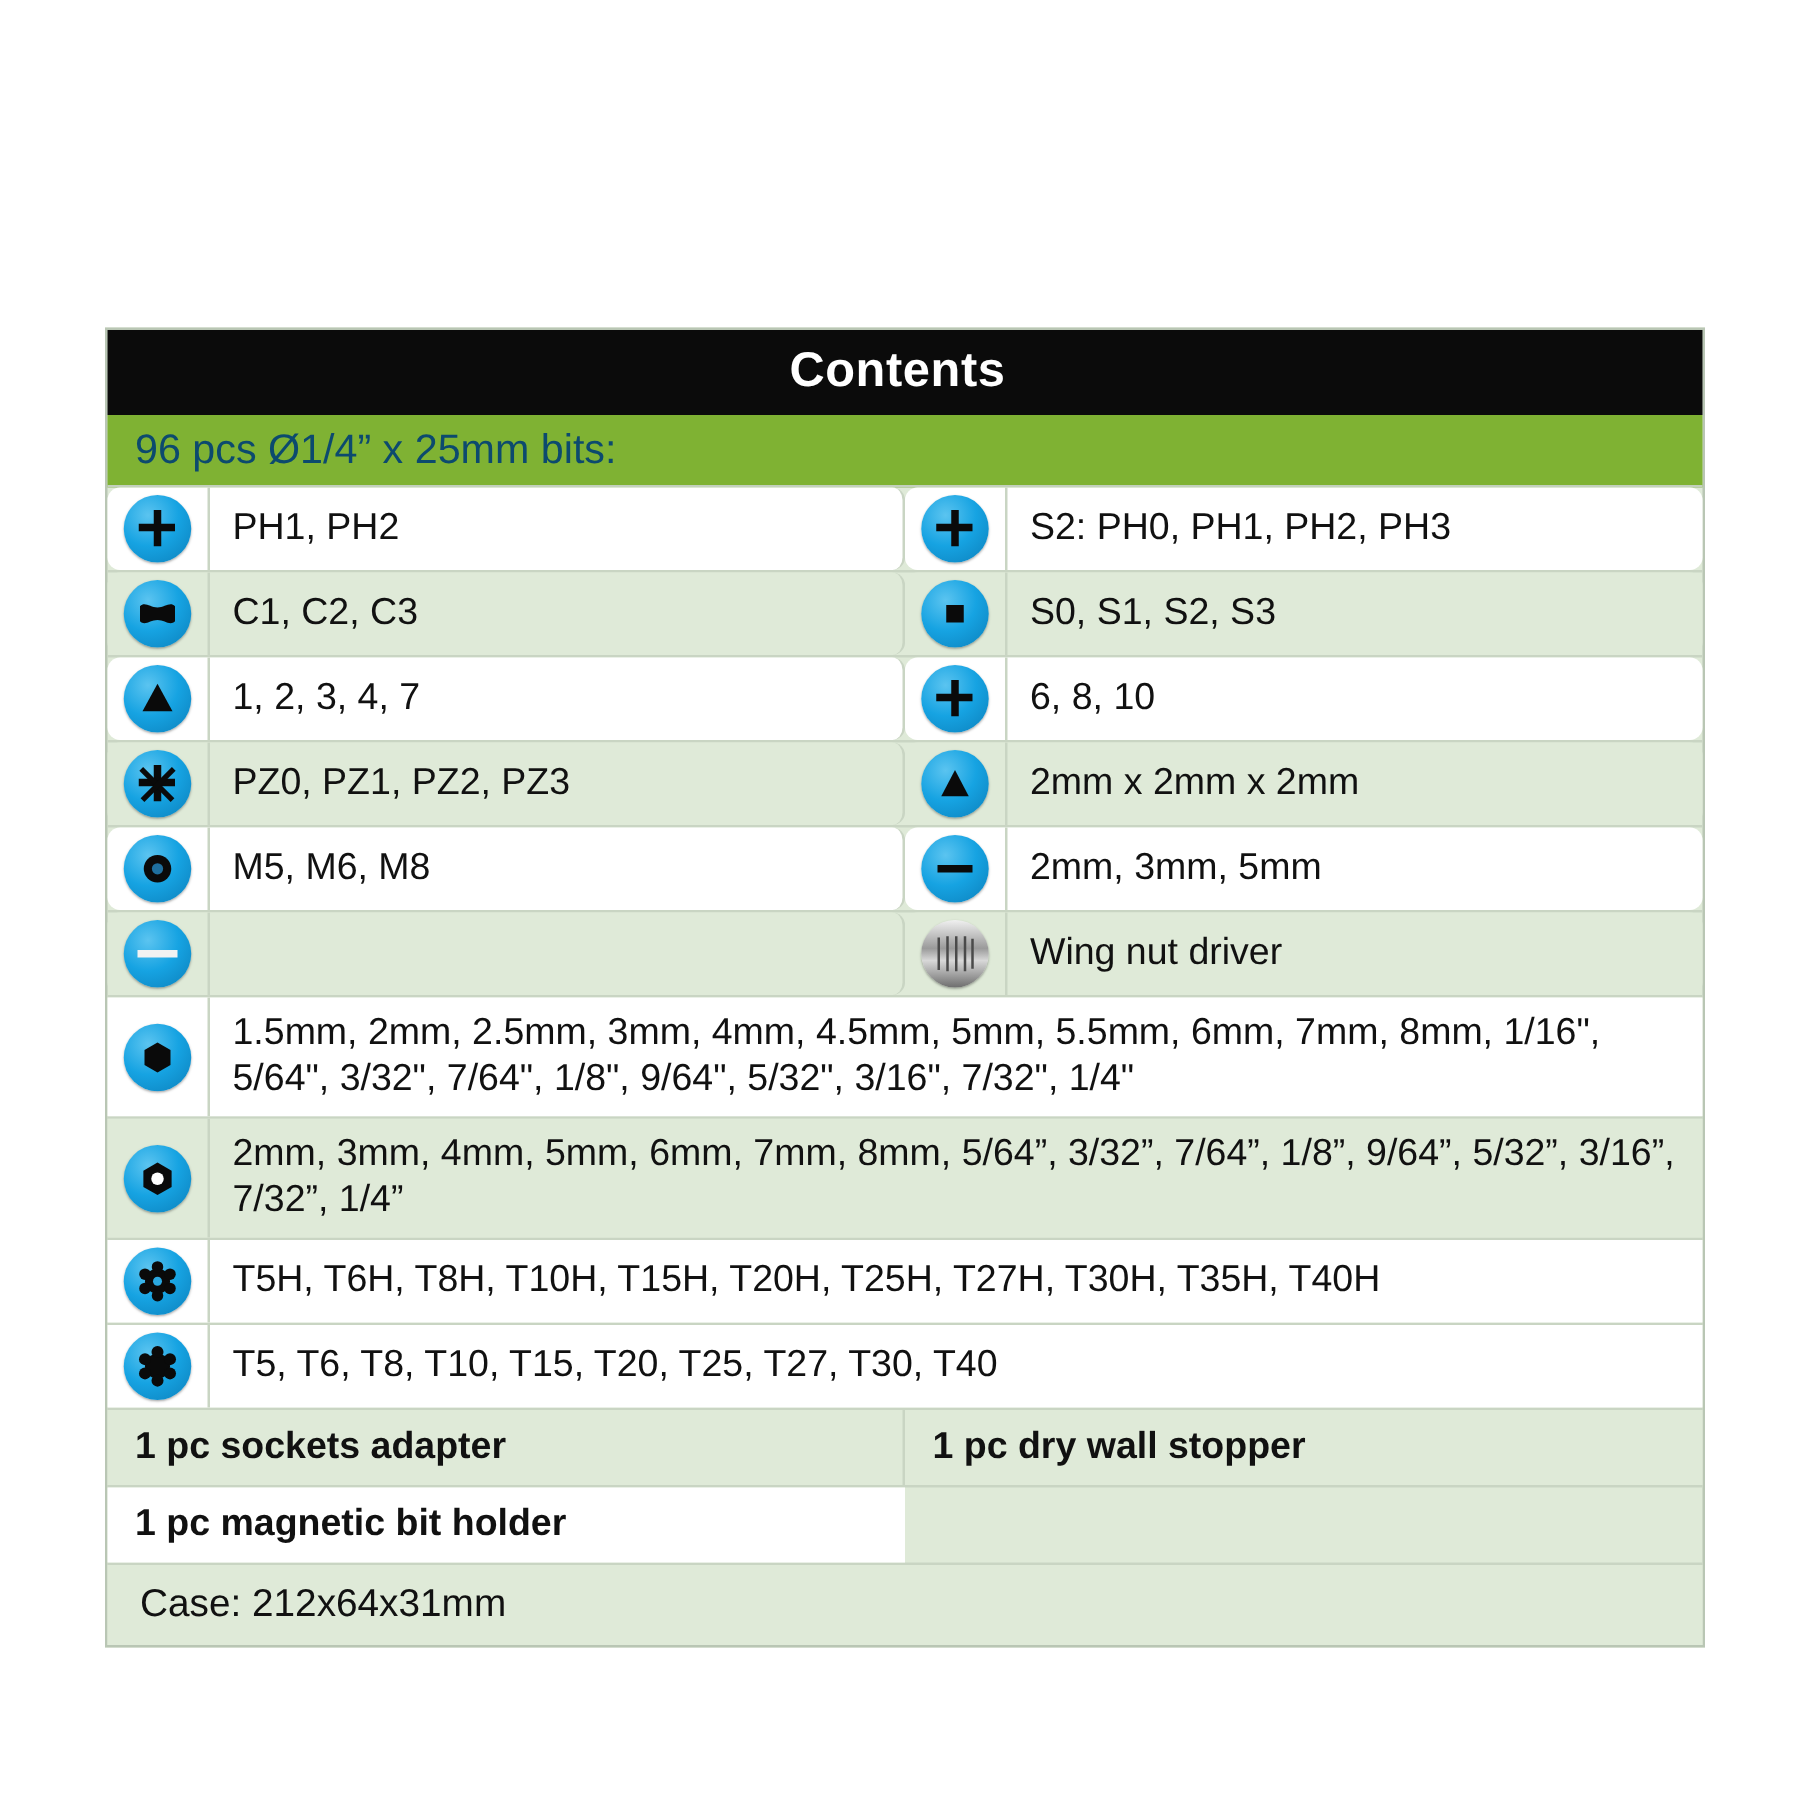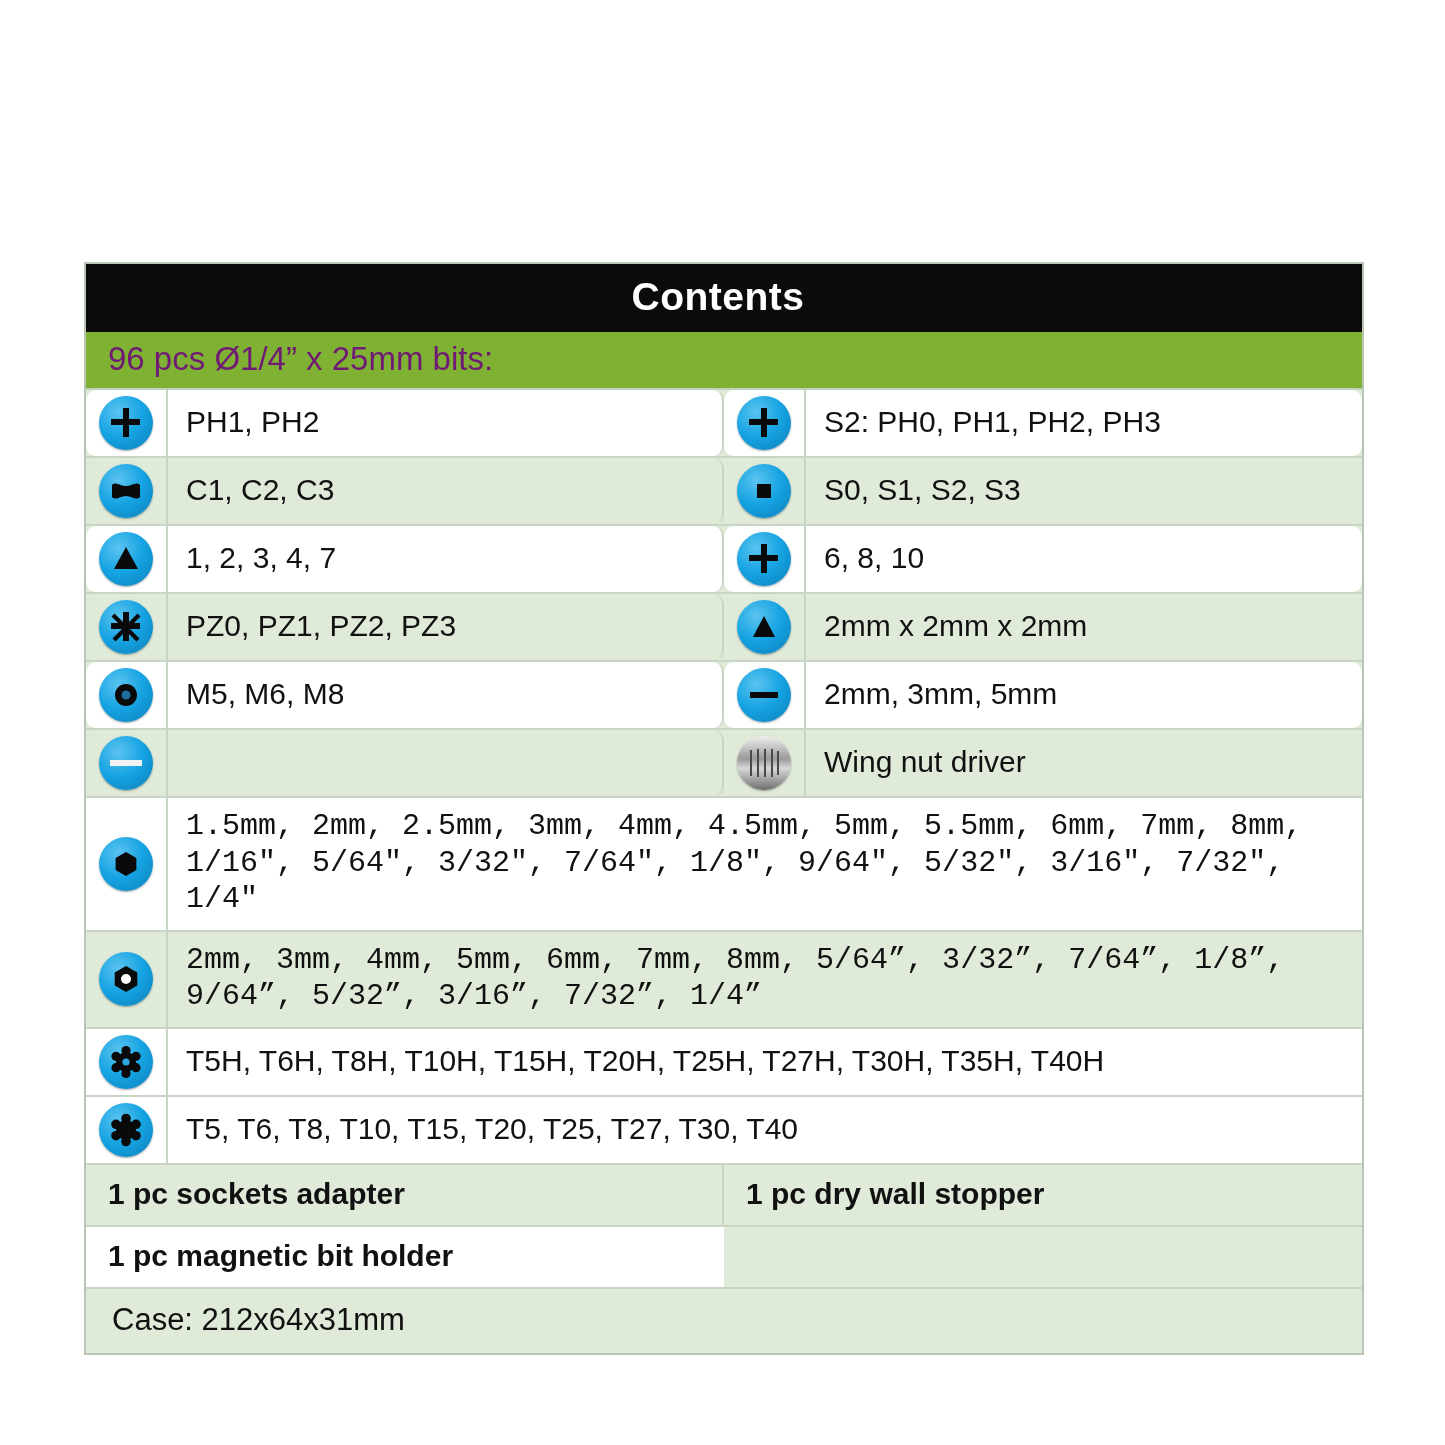--- a/index.html
+++ b/index.html
@@ -27,21 +27,21 @@
     background: #0b0b0b;
     color: #ffffff;
     text-align: center;
     font-size: 39px;
     font-weight: bold;
     letter-spacing: 0.5px;
     padding: 11px 12px 13px 0;
   }
   .subtitle-bar {
     background: #7fb233;
-    color: #701a75;
+    color: #0c4a6e;
     font-size: 33px;
     padding: 8px 0 10px 22px;
     border-bottom: 2px solid #c3d0bd;
   }
   
   .row {
     display: flex;
     width: 100%;
     border-bottom: 2px solid #c9d5c3;
   }
@@ -73,21 +73,21 @@
   .text-cell {
     flex: 1;
     display: flex;
     align-items: center;
     font-size: 30px;
     color: #111111;
     padding: 9px 14px 11px 18px;
     box-sizing: border-box;
     line-height: 1.22;
   }
-  .text-cell.wrap { display: block; padding-top: 10px; padding-bottom: 12px; font-family: Liberation Mono, monospace;}
+  .text-cell.wrap { display: block; padding-top: 10px; padding-bottom: 12px;}
   .bg-white { background: #ffffff; }
   .bg-green { background: #dfead8; }
   .plain-cell {
     width: 50%;
     box-sizing: border-box;
     font-size: 30px;
     color: #111111;
     padding: 12px 14px 14px 22px;
     font-weight: bold;
   }

